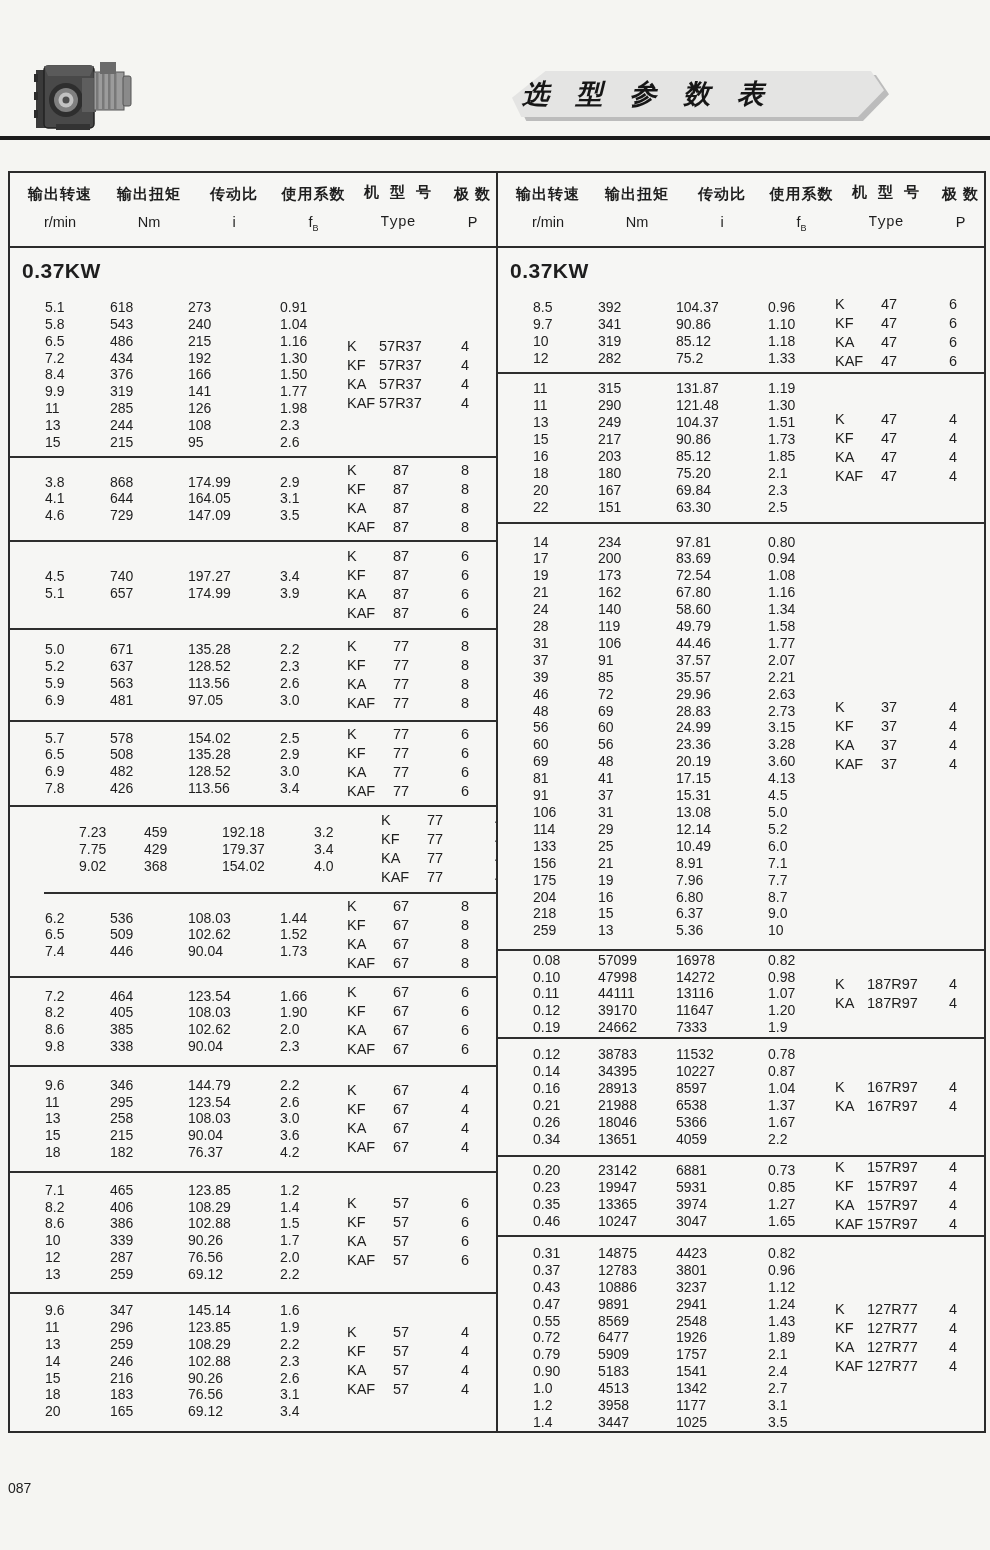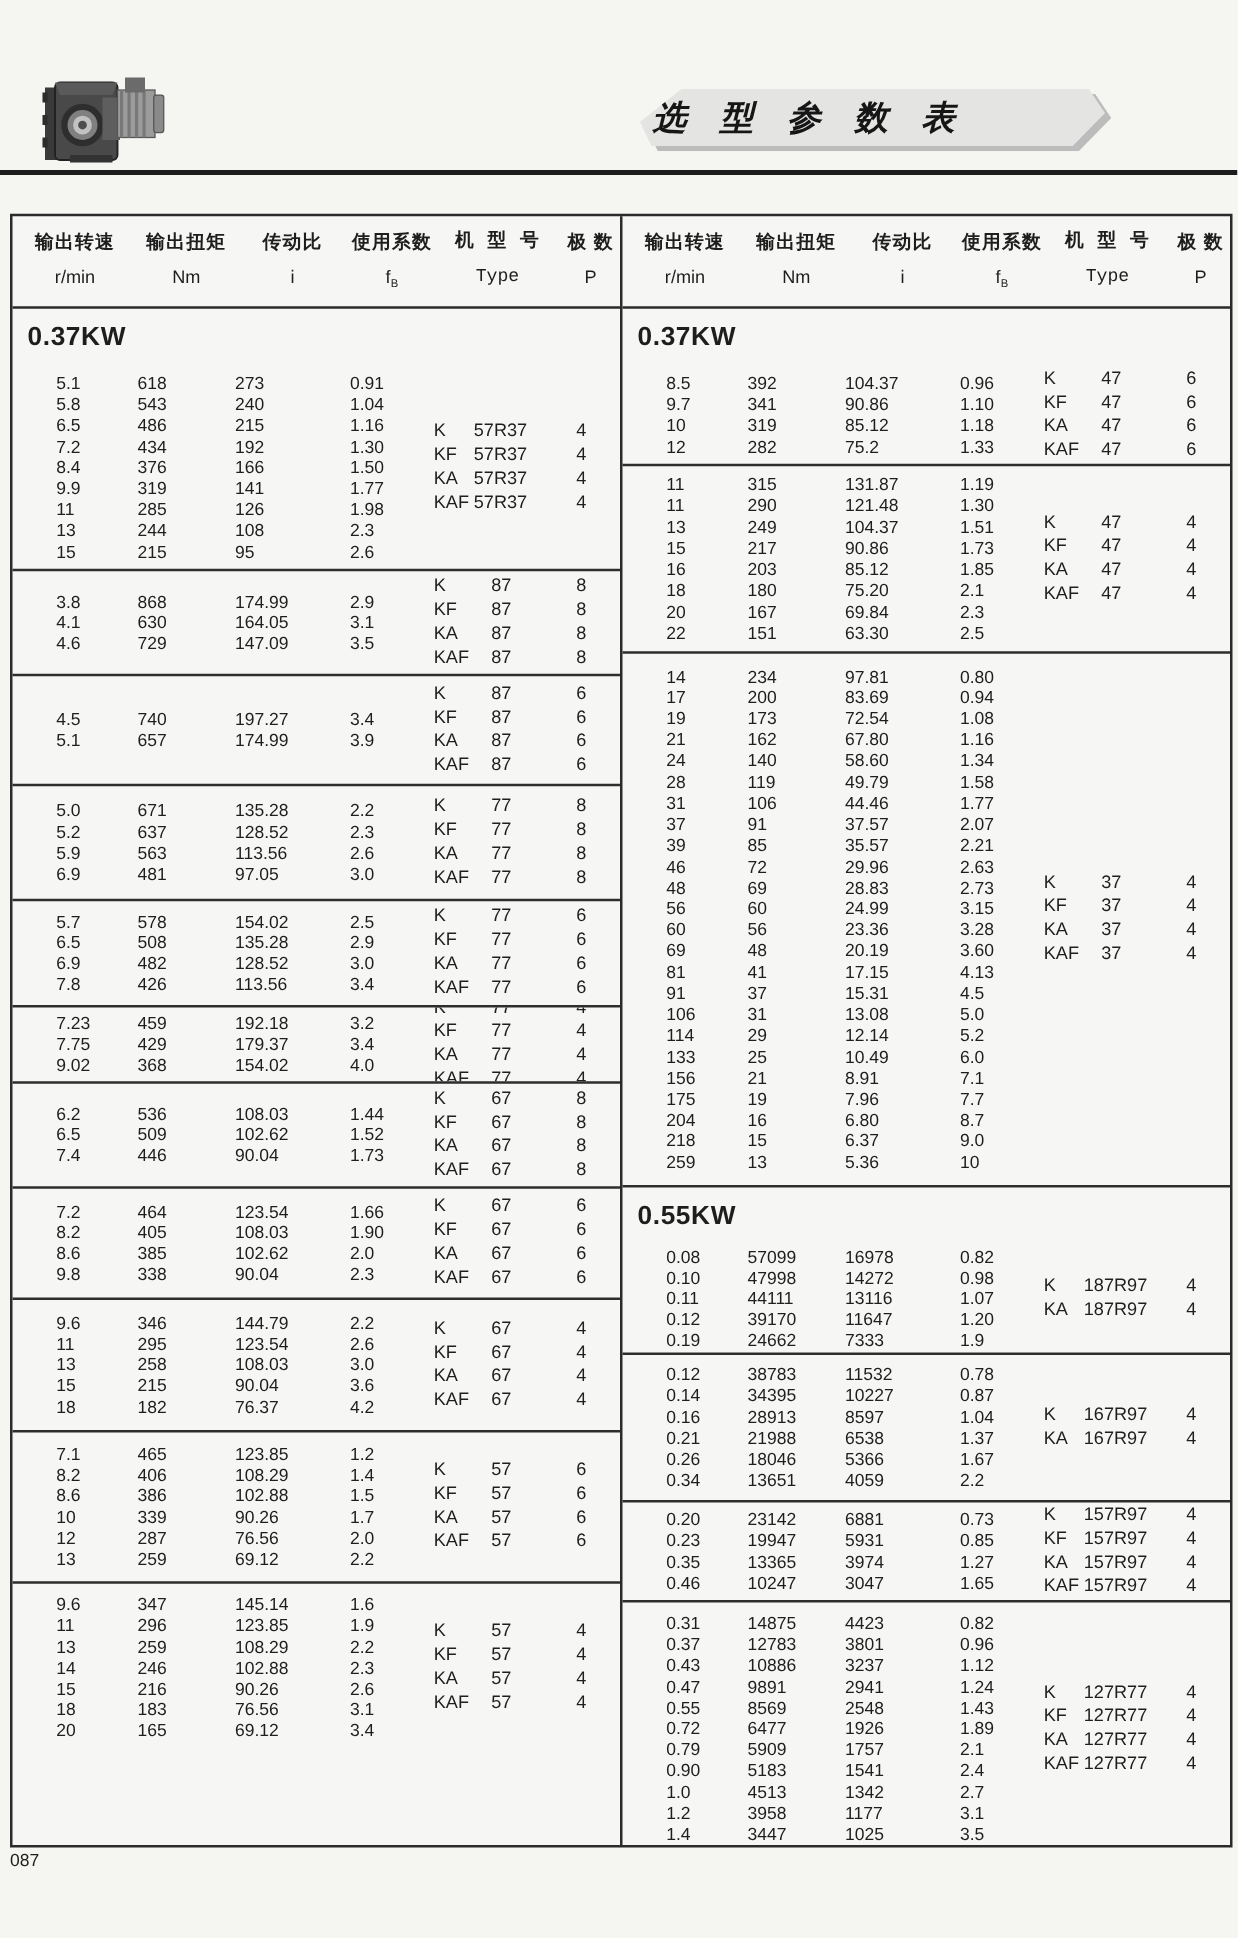--- a/index.html
+++ b/index.html
@@ -213,21 +213,21 @@
         <div class="block-inner">
           <div class="rows">
             <div class="drow">
               <span class="dc c1">3.8</span>
               <span class="dc c2">868</span>
               <span class="dc c3">174.99</span>
               <span class="dc c4">2.9</span>
             </div>
             <div class="drow">
               <span class="dc c1">4.1</span>
-              <span class="dc c2">630</span>
+              <span class="dc c2">644</span>
               <span class="dc c3">164.05</span>
               <span class="dc c4">3.1</span>
             </div>
             <div class="drow">
               <span class="dc c1">4.6</span>
               <span class="dc c2">729</span>
               <span class="dc c3">147.09</span>
               <span class="dc c4">3.5</span>
             </div>
           </div>
@@ -392,21 +392,21 @@
               <span class="tpoles">6</span>
             </div>
             <div class="tline">
               <span class="tmodel">KAF</span>
               <span class="tsize short">77</span>
               <span class="tpoles">6</span>
             </div>
           </div>
         </div>
       </div>
-      <div class="block hr" style="height: 61px;">
+      <div class="block hr" style="height: 87px; margin-left: 34px;">
         <div class="block-inner">
           <div class="rows">
             <div class="drow">
               <span class="dc c1">7.23</span>
               <span class="dc c2">459</span>
               <span class="dc c3">192.18</span>
               <span class="dc c4">3.2</span>
             </div>
             <div class="drow">
               <span class="dc c1">7.75</span>
@@ -1049,21 +1049,20 @@
               <span class="tpoles">4</span>
             </div>
             <div class="tline">
               <span class="tmodel">KAF</span>
               <span class="tsize short">37</span>
               <span class="tpoles">4</span>
             </div>
           </div>
         </div>
       </div>
-      <div class="section-title">0.55KW</div>
       <div class="block hr" style="height: 88px;">
         <div class="block-inner">
           <div class="rows">
             <div class="drow">
               <span class="dc c1">0.08</span>
               <span class="dc c2">57099</span>
               <span class="dc c3">16978</span>
               <span class="dc c4">0.82</span>
             </div>
             <div class="drow">

